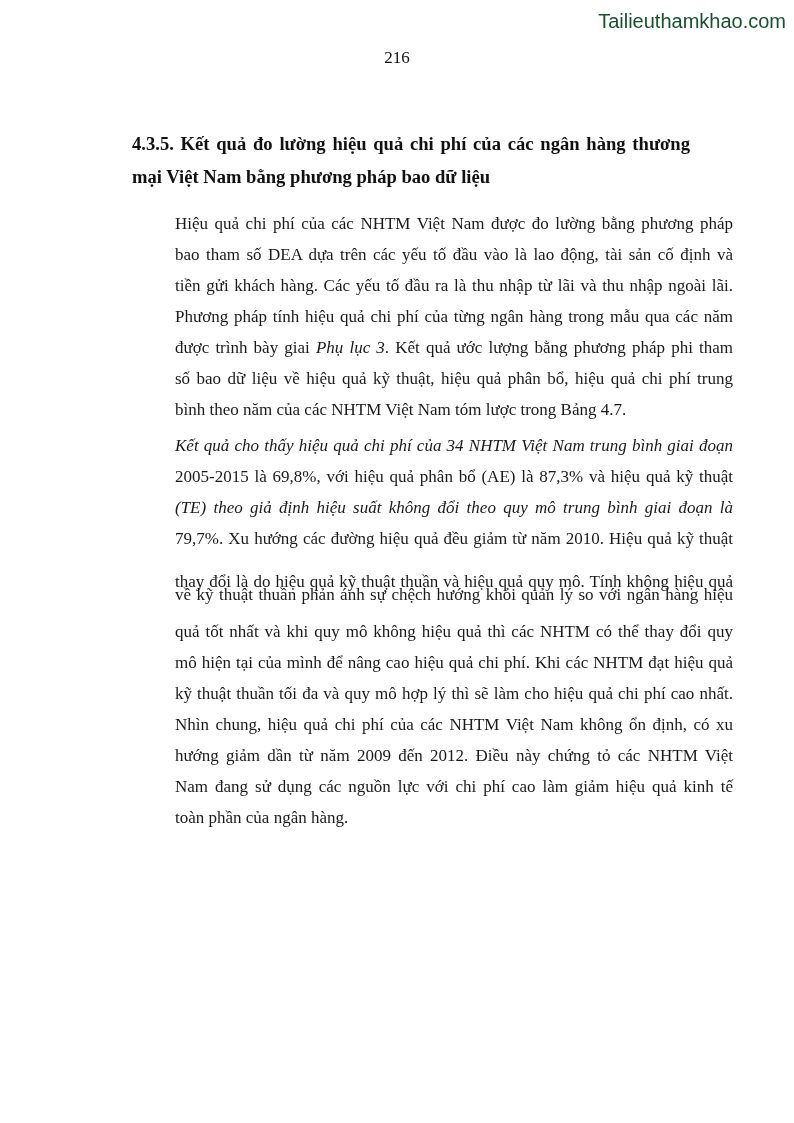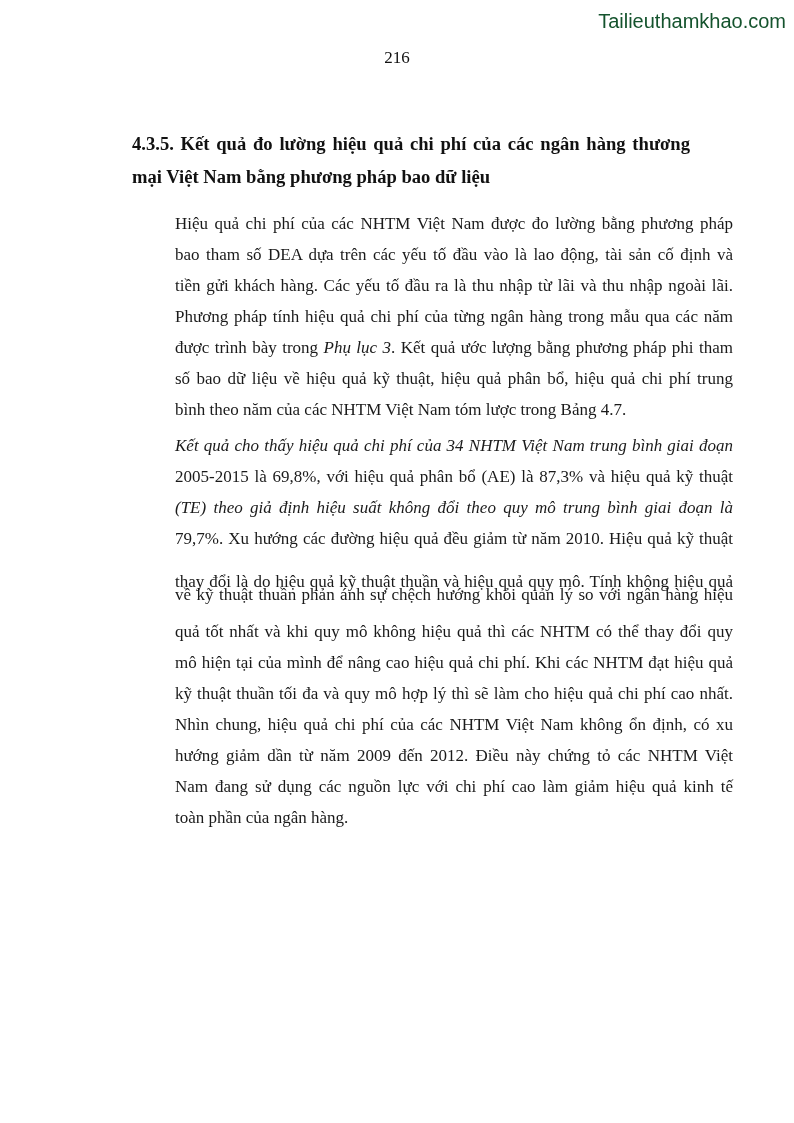--- a/index.html
+++ b/index.html
@@ -67,21 +67,21 @@
 <div class="page-number">216</div>
 
 <div class="heading line1" style="top:133px;">4.3.5. Kết quả đo lường hiệu quả chi phí của các ngân hàng thương</div>
 <div class="heading line2" style="top:166px;">mại Việt Nam bằng phương pháp bao dữ liệu</div>
 
 <div>
   <div class="line" style="top:214px;">Hiệu quả chi phí của các NHTM Việt Nam được đo lường bằng phương pháp</div>
   <div class="line" style="top:245px;">bao tham số DEA dựa trên các yếu tố đầu vào là lao động, tài sản cố định và</div>
   <div class="line" style="top:276px;">tiền gửi khách hàng. Các yếu tố đầu ra là thu nhập từ lãi và thu nhập ngoài lãi.</div>
   <div class="line" style="top:307px;">Phương pháp tính hiệu quả chi phí của từng ngân hàng trong mẫu qua các năm</div>
-  <div class="line" style="top:338px;"><span>được trình bày trong </span><em>Phụ lục 3</em><span>. Kết quả ước lượng bằng phương pháp phi tham</span></div>
+  <div class="line" style="top:338px;"><span>được trình bày giai </span><em>Phụ lục 3</em><span>. Kết quả ước lượng bằng phương pháp phi tham</span></div>
   <div class="line" style="top:369px;">số bao dữ liệu về hiệu quả kỹ thuật, hiệu quả phân bổ, hiệu quả chi phí trung</div>
   <div class="line last" style="top:400px;">bình theo năm của các NHTM Việt Nam tóm lược trong Bảng 4.7.</div>
 </div>
 
 <div>
   <div class="line" style="top:436px;font-style:italic;">Kết quả cho thấy hiệu quả chi phí của 34 NHTM Việt Nam trung bình giai đoạn</div>
   <div class="line" style="top:467px;">2005-2015 là 69,8%, với hiệu quả phân bổ (AE) là 87,3% và hiệu quả kỹ thuật</div>
   <div class="line" style="top:498px;font-style:italic;">(TE) theo giả định hiệu suất không đổi theo quy mô trung bình giai đoạn là</div>
   <div class="line" style="top:529px;">79,7%. Xu hướng các đường hiệu quả đều giảm từ năm 2010. Hiệu quả kỹ thuật</div>
   <div class="line" style="top:572px;">thay đổi là do hiệu quả kỹ thuật thuần và hiệu quả quy mô. Tính không hiệu quả</div>

